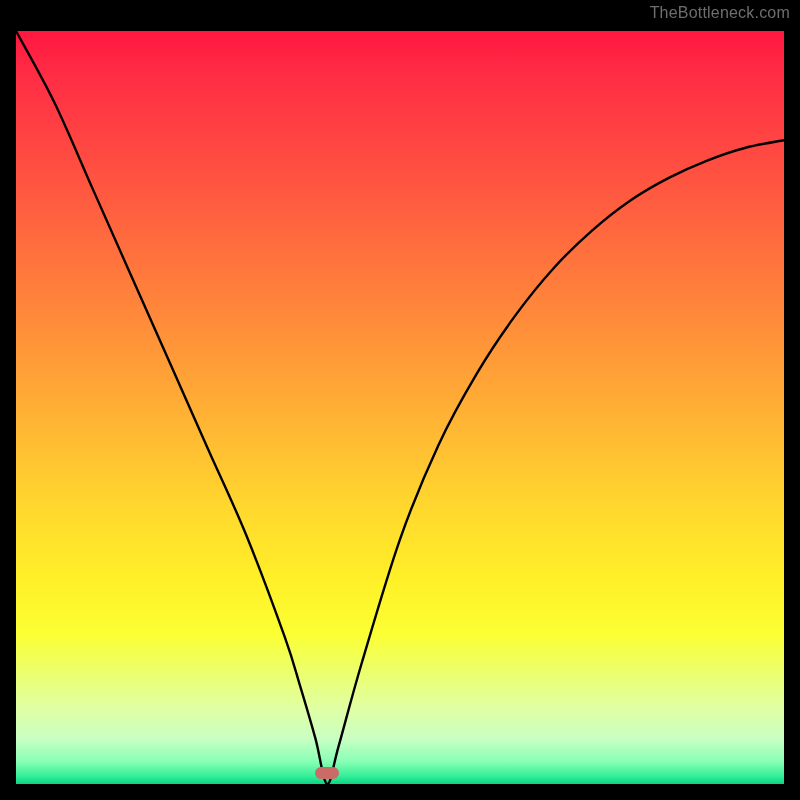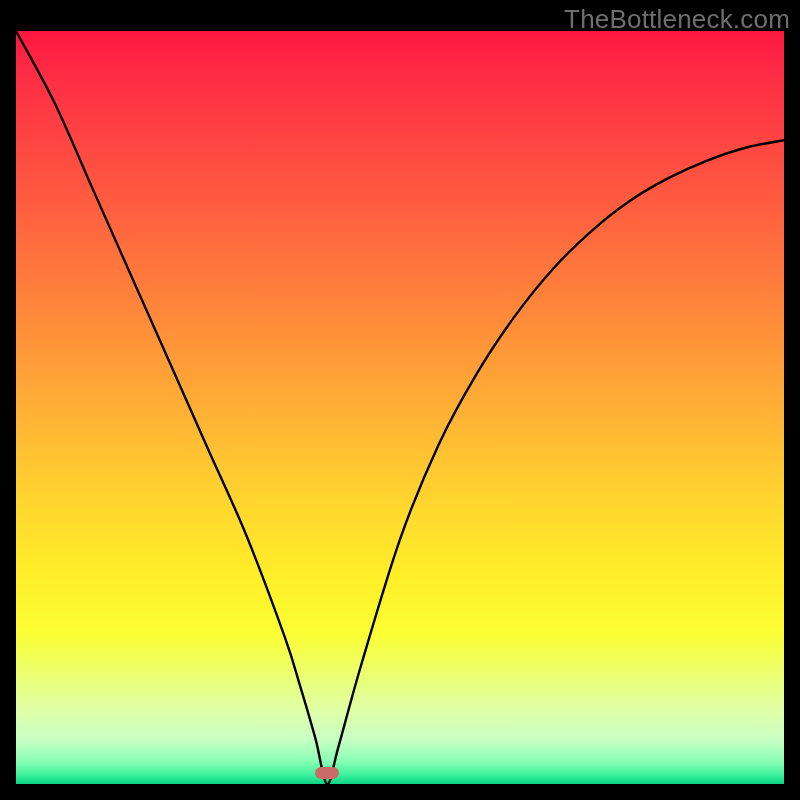--- a/index.html
+++ b/index.html
@@ -32,21 +32,21 @@
       #89ffb5 97%,
       #32ee98 99%,
       #0cd383 100%
     );
   }
   .watermark {
     position: absolute;
     top: 4px;
     right: 10px;
     color: #6e6e6e;
-    font-size: 26px;
+    font-size: 16px;
     font-weight: 500;
     letter-spacing: 0.2px;
   }
   .curve {
     position: absolute;
     left: 0;
     top: 0;
   }
   .marker {
     position: absolute;

